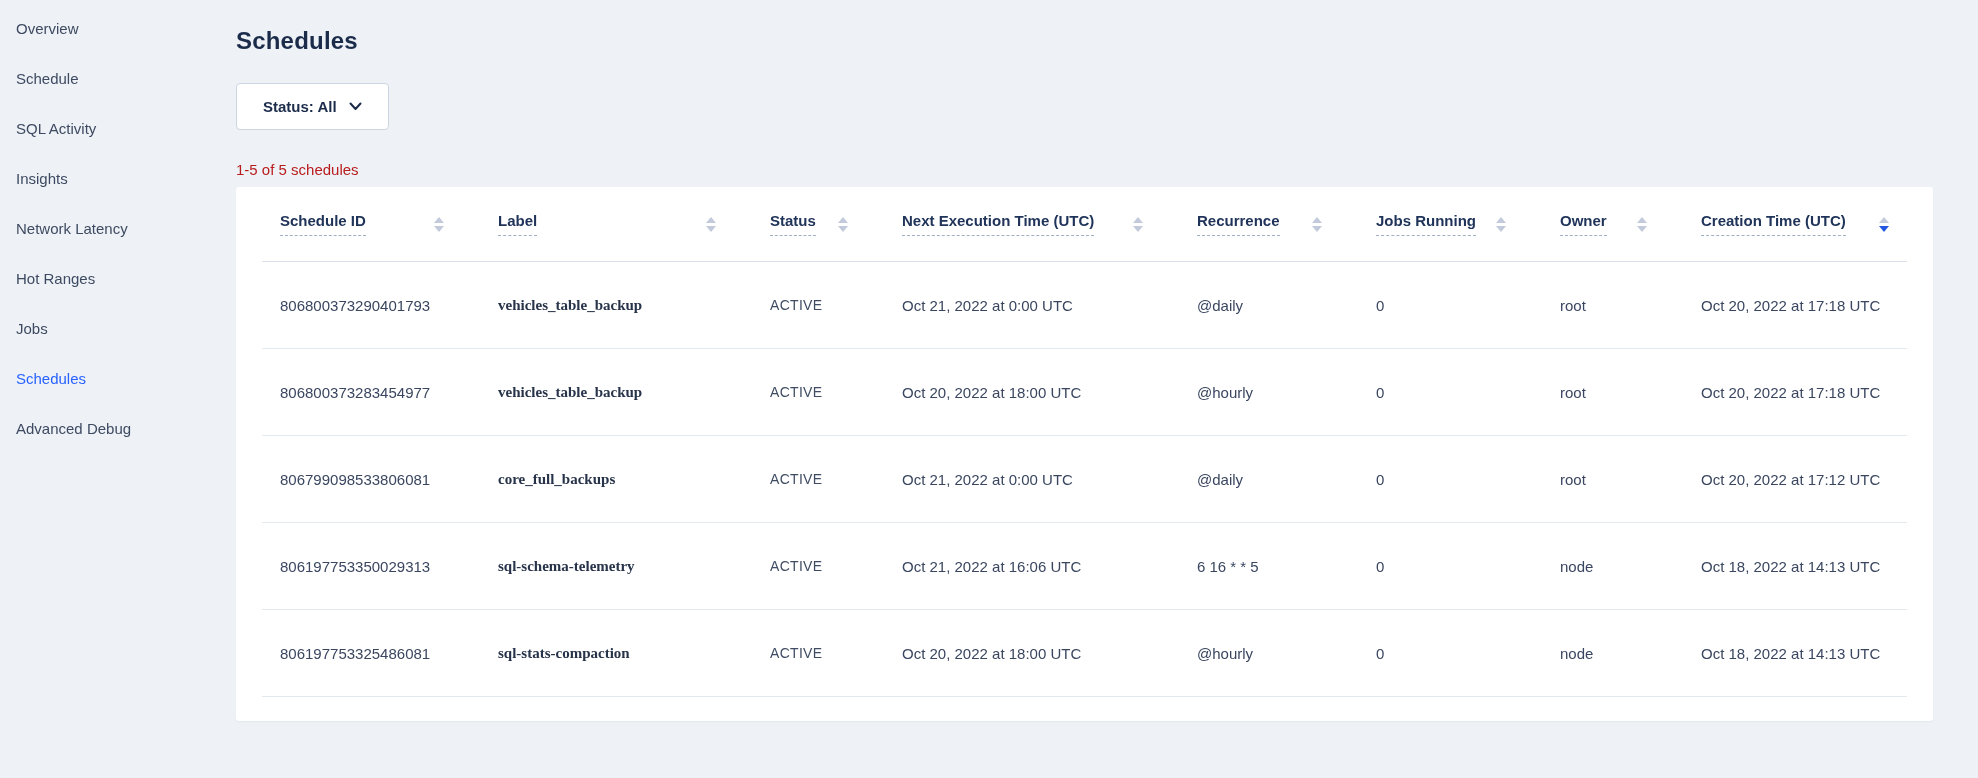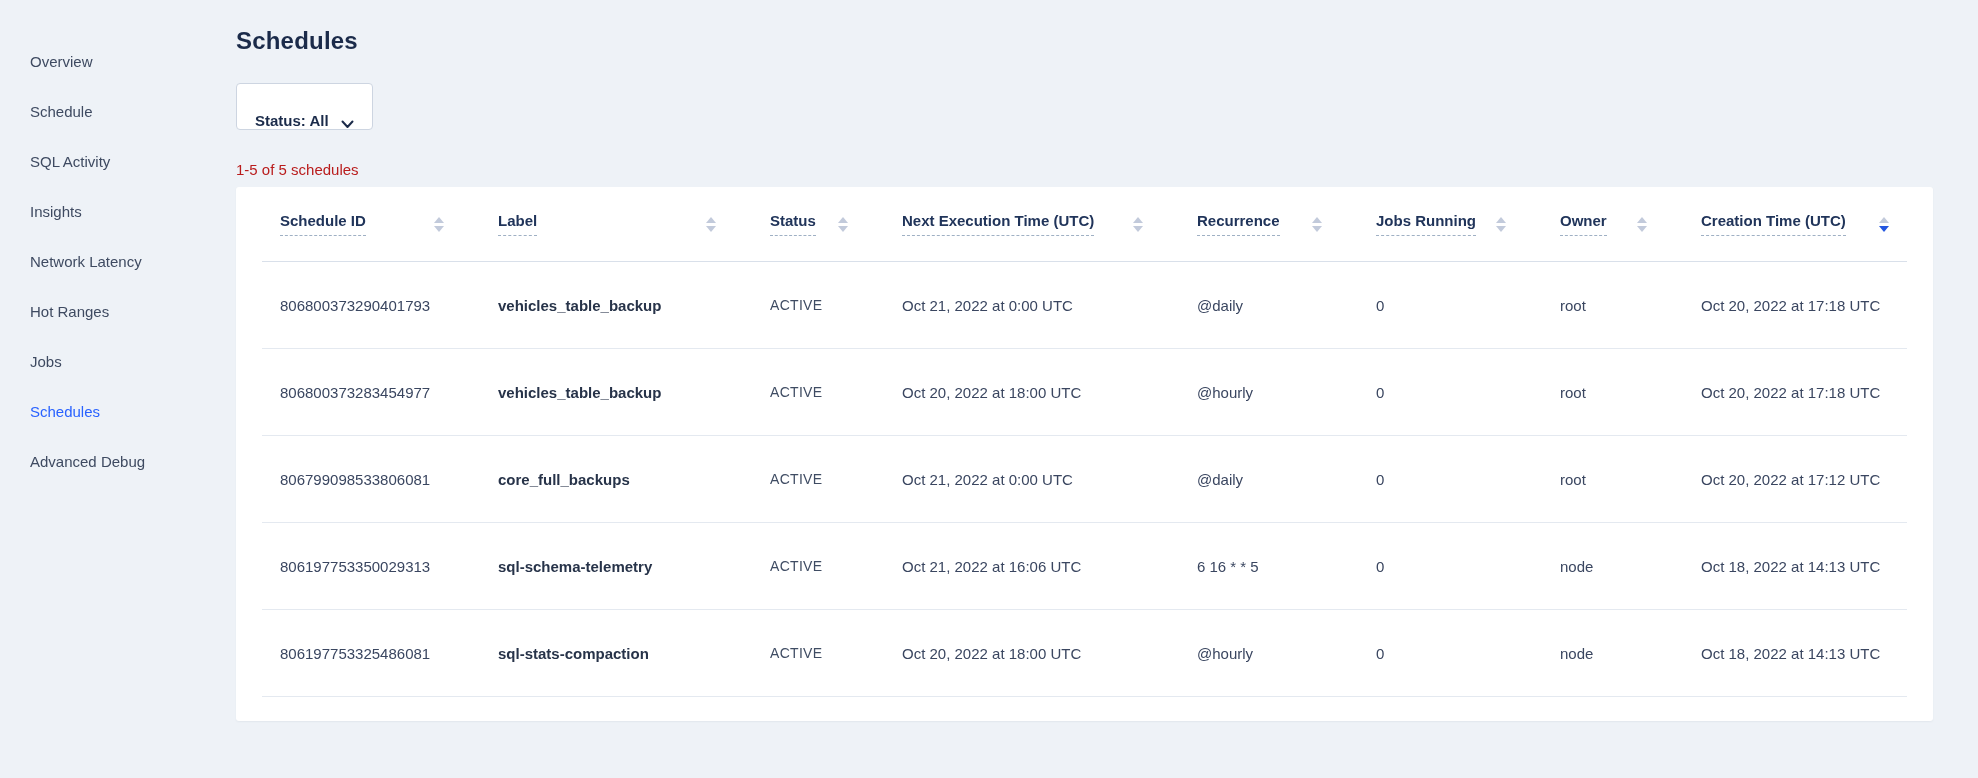--- a/index.html
+++ b/index.html
@@ -8,37 +8,37 @@
     background: #eef2f7;
     font-family: "Liberation Sans", "DejaVu Sans", sans-serif;
     color: #394455;
   }
   .app { display: flex; width: 1978px; height: 778px; }
 
   
   .sidebar { width: 236px; flex: 0 0 236px; padding-top: 20px; }
   .sidebar ul { list-style: none; }
   .sidebar li {
-    height: 50px; display: flex; align-items: flex-end;
-    padding-left: 30px; font-size: 15px; color: #3e4a61;
+    height: 50px; display: flex; align-items: flex-start;
+    padding-left: 16px; font-size: 15px; color: #3e4a61;
     cursor: pointer; white-space: nowrap;
   }
   .sidebar li.active { color: #2962ff; }
 
   
   .main { flex: 1; padding: 0 45px 0 0; }
   .page-title {
     margin-top: 26px; font-size: 24px; line-height: 30px;
     font-weight: bold; color: #1b2b4a; letter-spacing: 0.2px;
   }
   .filters { margin-top: 27px; display: flex; gap: 16px; }
   .filter-btn {
     height: 47px; background: #ffffff; border: 1px solid #cdd5e1;
-    border-radius: 4px; display: inline-flex; align-items: flex-end;
-    gap: 12px; padding: 0 18px; font-family: inherit;
+    border-radius: 4px; display: inline-flex; align-items: center;
+    gap: 12px; padding: 0 26px; font-family: inherit;
     font-size: 15px; font-weight: bold; color: #1b2b4a; cursor: pointer;
   }
   .filter-btn svg { display: block; }
 
   .results-count { margin-top: 31px; margin-bottom: 9px; font-size: 15px; color: #b91c1c; }
 
   
   .card {
     background: #ffffff; border-radius: 3px;
     padding: 0 26px 24px 26px;
@@ -69,21 +69,21 @@
   .tri-down {
     width: 0; height: 0;
     border-left: 5px solid transparent; border-right: 5px solid transparent;
     border-top: 6px solid #c2cadb;
   }
   .th.sorted-desc .tri-down { border-top-color: #2356e0; }
 
   .tr { height: 87px; border-bottom: 1px solid #e4e9f0; }
   .td { padding-left: 18px; font-size: 15px; color: #3a4660; white-space: nowrap; }
   .td.cell-label {
-    font-family: Liberation Sans, sans-serif;
+    font-family: Liberation Serif, serif;
     font-weight: bold; font-size: 15px; color: #273349;
   }
   .td.cell-status { font-size: 14px; letter-spacing: 0.3px; color: #3f4c63; }
 </style>
 </head>
 <body>
 
 <div class="app">
 
   <nav class="sidebar">

